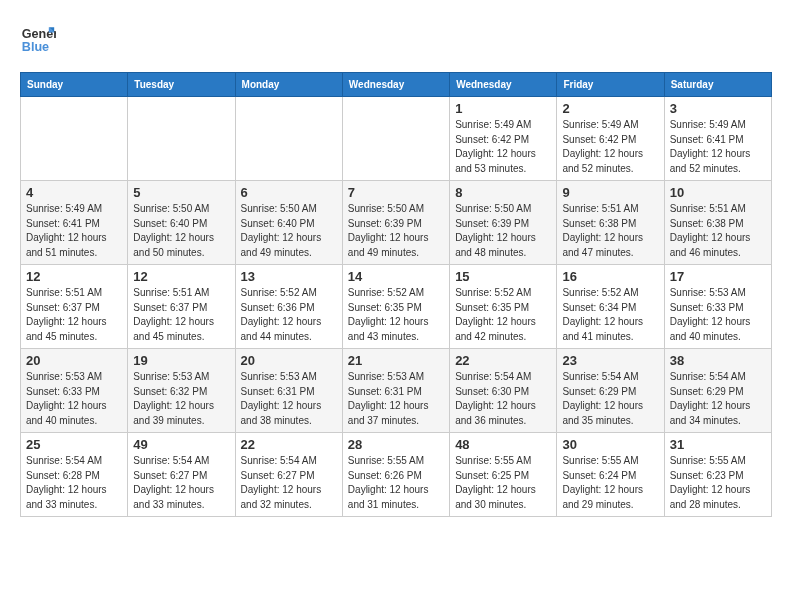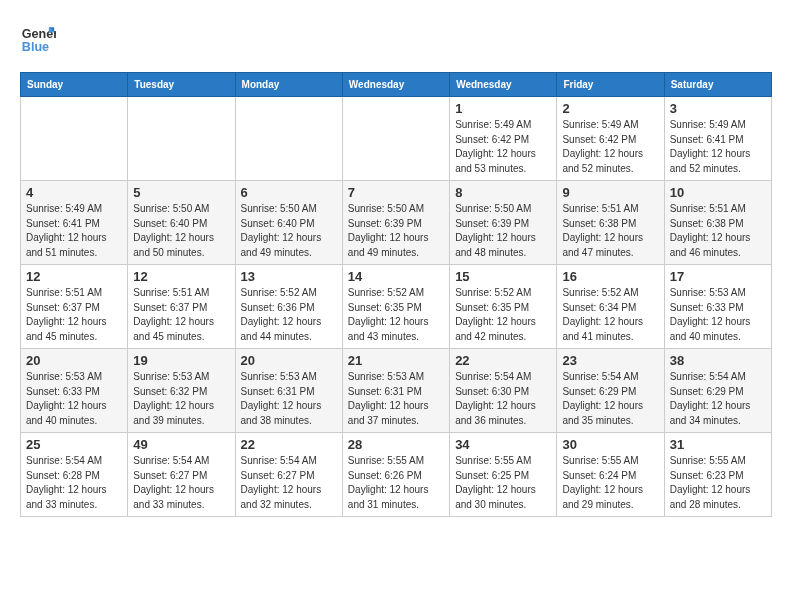--- a/index.html
+++ b/index.html
@@ -317,21 +317,21 @@
 and 32 minutes.</div>
         </td>
         <td>
           <span class="day-number">28</span>
           <div class="cell-content" style="white-space: pre-line;">Sunrise: 5:55 AM
 Sunset: 6:26 PM
 Daylight: 12 hours
 and 31 minutes.</div>
         </td>
         <td>
-          <span class="day-number">34</span>
+          <span class="day-number">48</span>
           <div class="cell-content" style="white-space: pre-line;">Sunrise: 5:55 AM
 Sunset: 6:25 PM
 Daylight: 12 hours
 and 30 minutes.</div>
         </td>
         <td>
           <span class="day-number">30</span>
           <div class="cell-content" style="white-space: pre-line;">Sunrise: 5:55 AM
 Sunset: 6:24 PM
 Daylight: 12 hours

